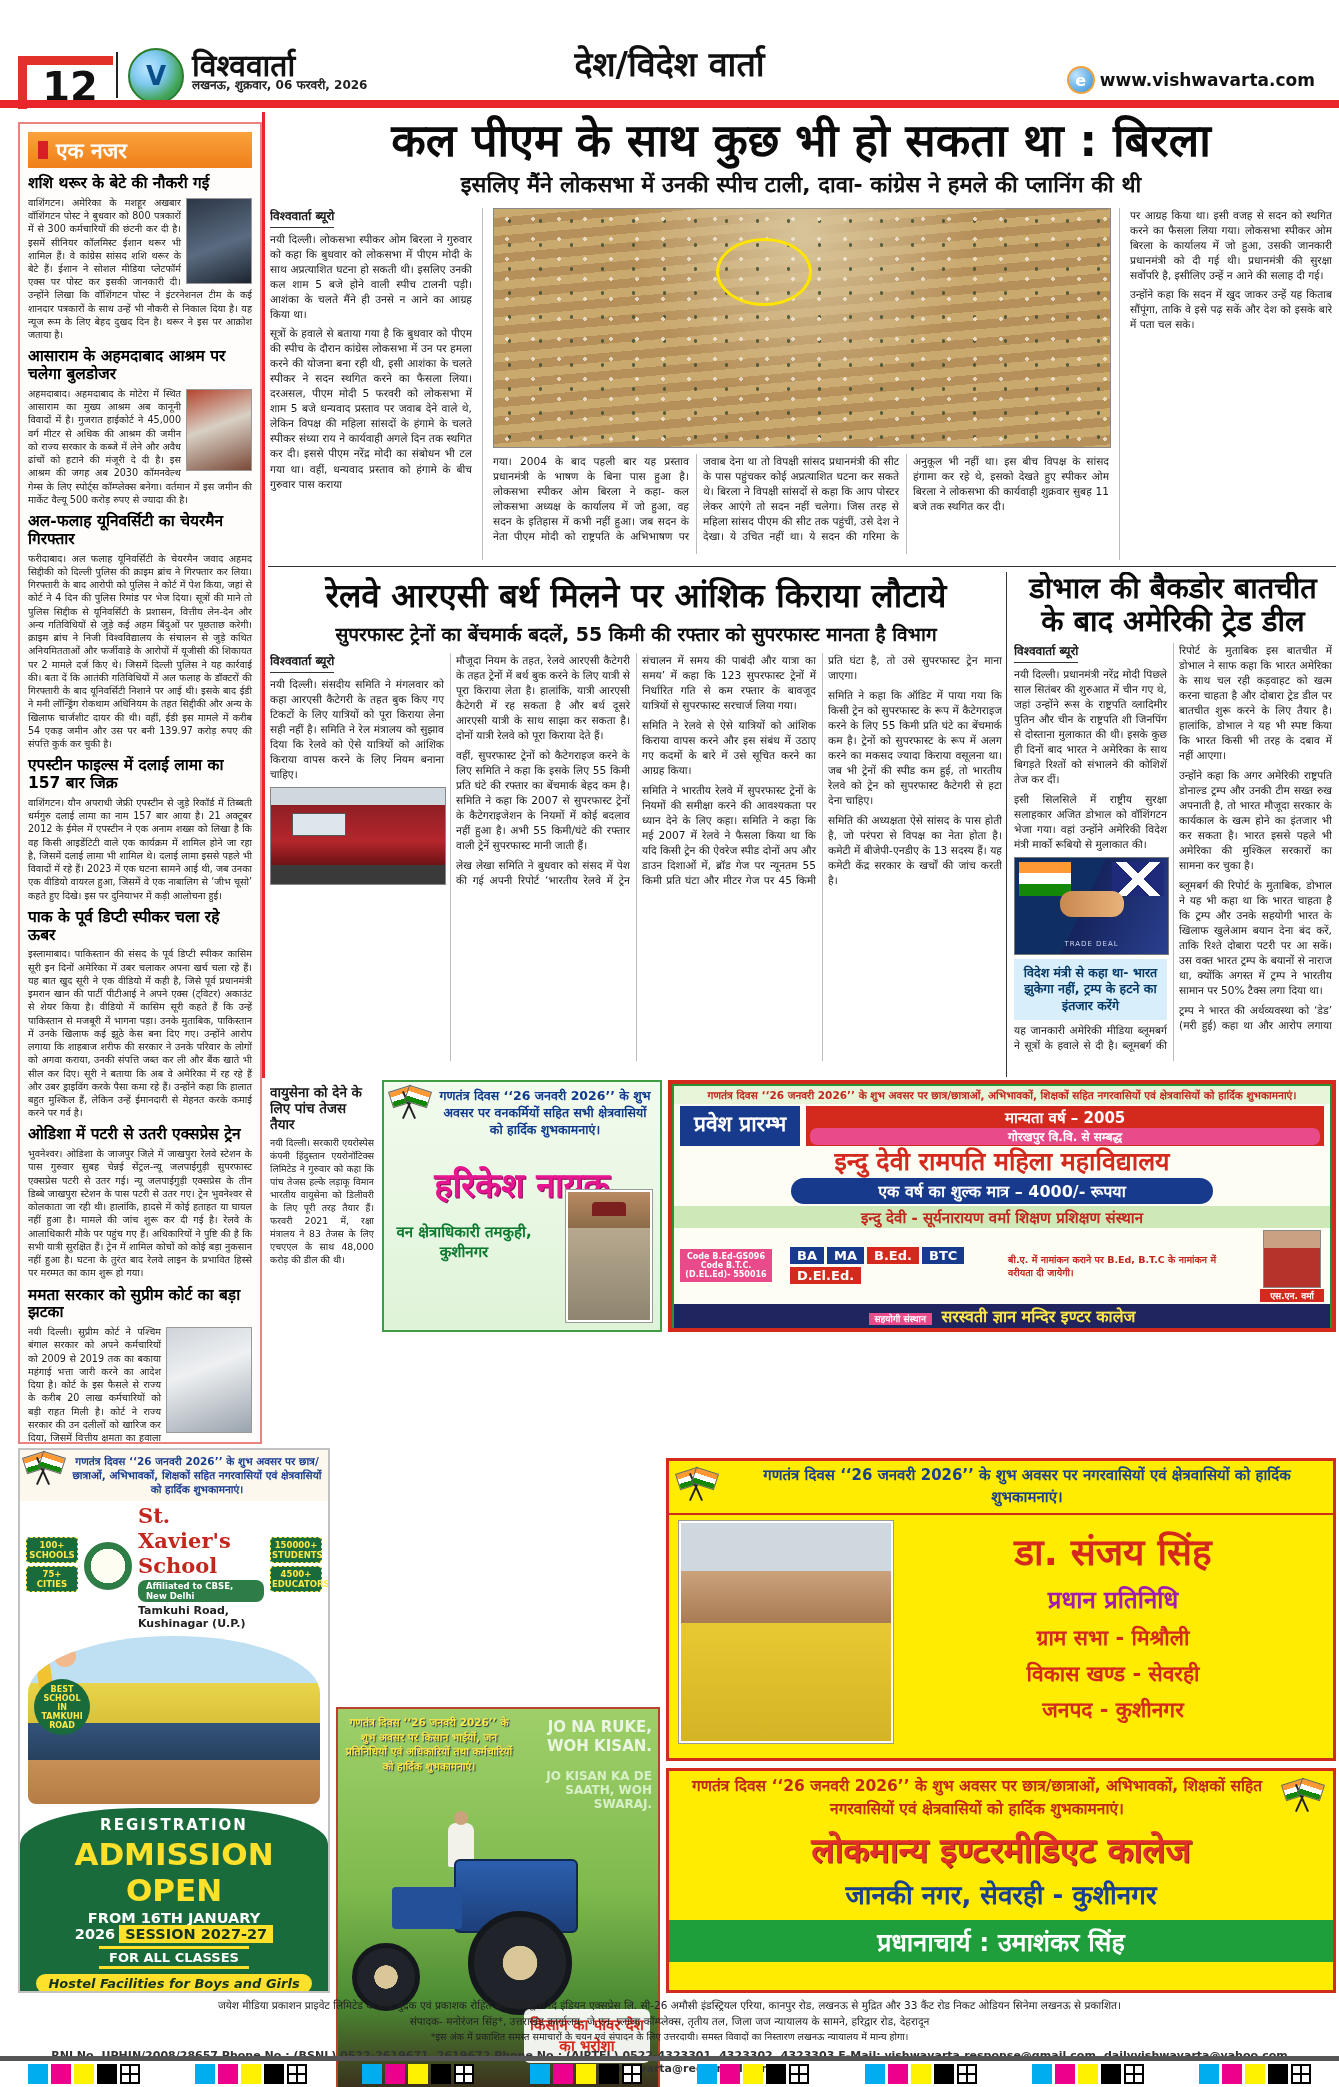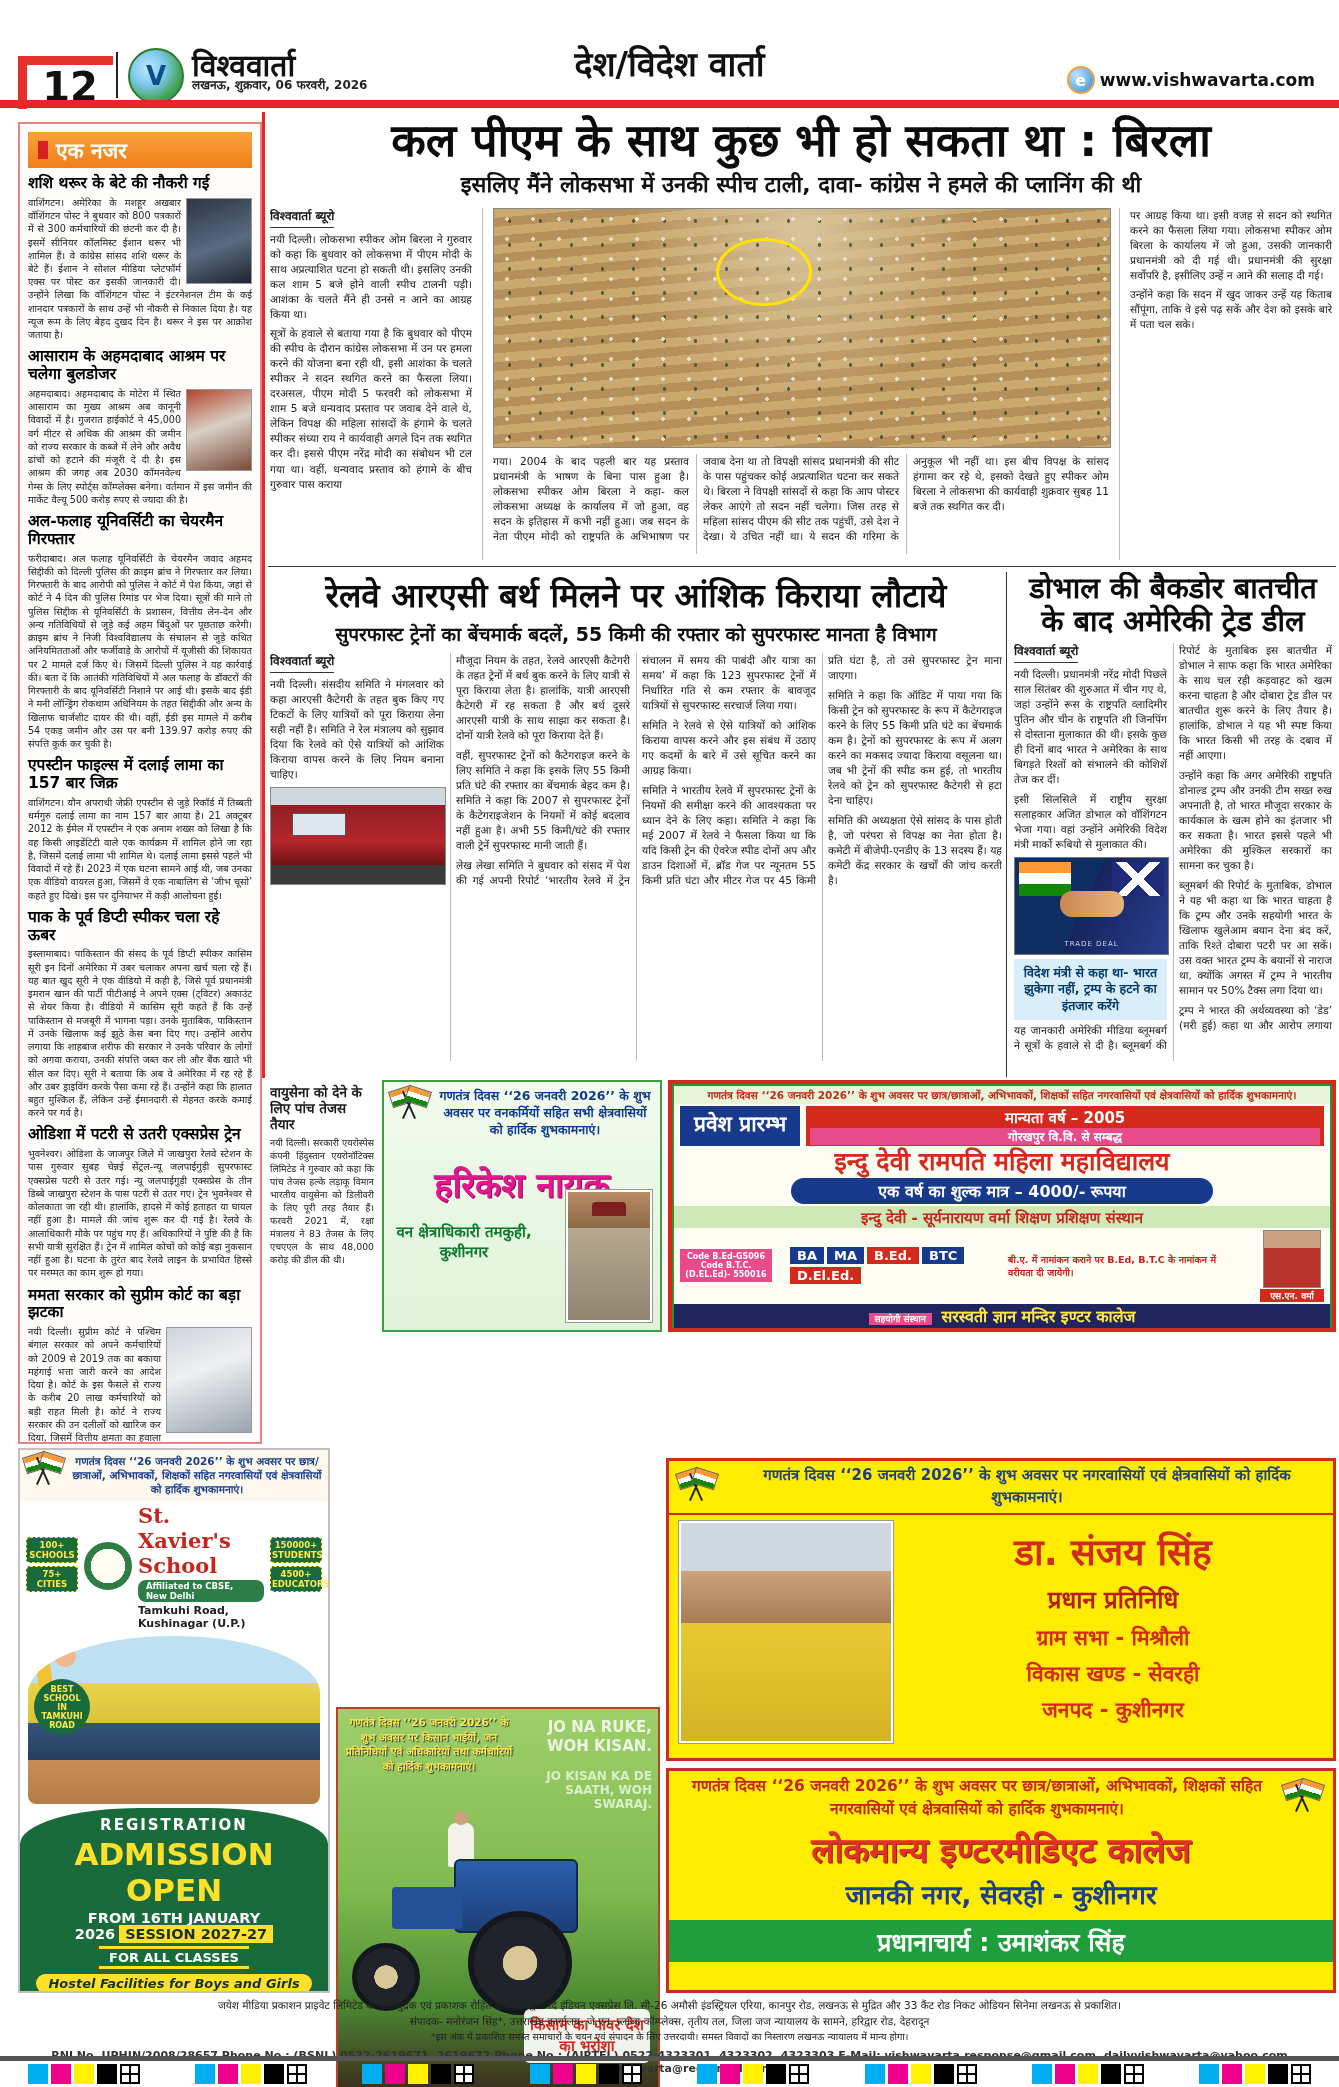--- a/index.html
+++ b/index.html
@@ -125,21 +125,21 @@
       width:34px;height:14px;background:#7b1f1f;border-radius:4px 4px 0 0;}
 
   
   .indu{left:668px;top:1080px;width:668px;height:252px;border:4px solid #d42a1e;box-sizing:border-box;
       background:#fdfdf4;overflow:hidden;font-size:11px;}
   .indu-inner{border:2px solid #2e8f35;height:100%;box-sizing:border-box;display:flex;flex-direction:column;}
   .indu-greet{background:#e9f5d8;color:#c3261c;font-weight:bold;font-size:10.5px;text-align:center;padding:2px 4px;}
   .indu-row1{display:flex;align-items:stretch;gap:6px;padding:2px 6px;}
   .indu-pravesh{background:#173a8c;color:#fff;font-weight:800;font-size:21px;padding:3px 14px;flex:none;}
   .indu-manyata{flex:1;background:#d42a1e;color:#fff;font-weight:bold;text-align:center;font-size:15px;padding:1px 4px;}
-  .indu-manyata .sub{display:block;background:#e84a8a;color:#fff;font-size:12px;margin-top:1px;}
+  .indu-manyata .sub{display:block;background:#e84a8a;color:#fff;font-size:12px;margin-top:1px;border-radius:7px;}
   .indu-college{color:#d42a1e;font-weight:800;font-size:25px;text-align:center;line-height:1.1;}
   .indu-fee{background:#173a8c;color:#fff;font-weight:bold;font-size:16px;text-align:center;border-radius:14px;
       width:62%;margin:2px auto;padding:2px 8px;}
   .indu-sanstha{background:#cfe8b8;color:#c3261c;font-weight:bold;font-size:15px;text-align:center;padding:1px 4px;}
   .indu-mid{display:flex;gap:18px;padding:2px 6px;align-items:center;}
   .indu-codes{background:#e84a8a;color:#fff;font-size:8px;font-weight:bold;text-align:center;padding:3px;width:86px;flex:none;}
   .chips{display:flex;flex-wrap:wrap;gap:3px;width:200px;flex:none;}
   .chip{color:#fff;font-weight:bold;font-size:13px;padding:1px 7px;}
   .chip.b{background:#173a8c;} .chip.r{background:#d42a1e;}
   .indu-note{color:#c3261c;font-size:9.5px;font-weight:bold;flex:1;}
@@ -209,21 +209,21 @@
   
   .sanjay{left:666px;top:1458px;width:670px;height:303px;border:3px solid #d42a1e;box-sizing:border-box;
       background:#ffec00;overflow:hidden;}
   .sj-greet{display:flex;align-items:center;gap:12px;padding:4px 8px;border-bottom:2px solid #d42a1e;}
   .sj-greet .t{flex:1;text-align:center;color:#1b3f8f;font-weight:800;font-size:15px;line-height:1.45;}
   .sj-body{display:flex;gap:10px;padding:6px 10px;}
   .sj-photo{width:210px;height:218px;flex:none;border:2px solid #fff;box-shadow:0 0 0 1px #999;
       background:linear-gradient(180deg,#cfd8df 0%,#cfd8df 22%,#caa27c 22%,#a87b54 46%,#e8c832 46%,#d4b425 100%);}
   .sj-text{flex:1;text-align:center;}
   .sj-name{color:#d42a1e;font-weight:800;font-size:37px;margin-top:4px;}
-  .sj-title{color:#b91c1c;font-weight:800;font-size:24px;margin-top:6px;}
+  .sj-title{color:#a21caf;font-weight:800;font-size:24px;margin-top:6px;}
   .sj-line{color:#d42a1e;font-weight:800;font-size:21px;margin-top:8px;}
 
   
   .lokmanya{left:666px;top:1768px;width:670px;height:225px;border:3px solid #d42a1e;box-sizing:border-box;
       background:#ffec00;overflow:hidden;text-align:center;}
   .lm-greet{display:flex;align-items:center;gap:8px;padding:4px 10px;}
   .lm-greet .t{flex:1;color:#c3261c;font-weight:800;font-size:15.5px;line-height:1.5;text-align:center;}
   .lm-name{color:#e23128;font-weight:800;font-size:34px;text-shadow:1px 1px 0 #8f1b12;}
   .lm-addr{color:#1b3f8f;font-weight:800;font-size:26px;margin-top:4px;}
   .lm-principal{background:#1f9e3c;color:#fff;font-weight:800;font-size:25px;margin-top:8px;padding:4px 0;}

